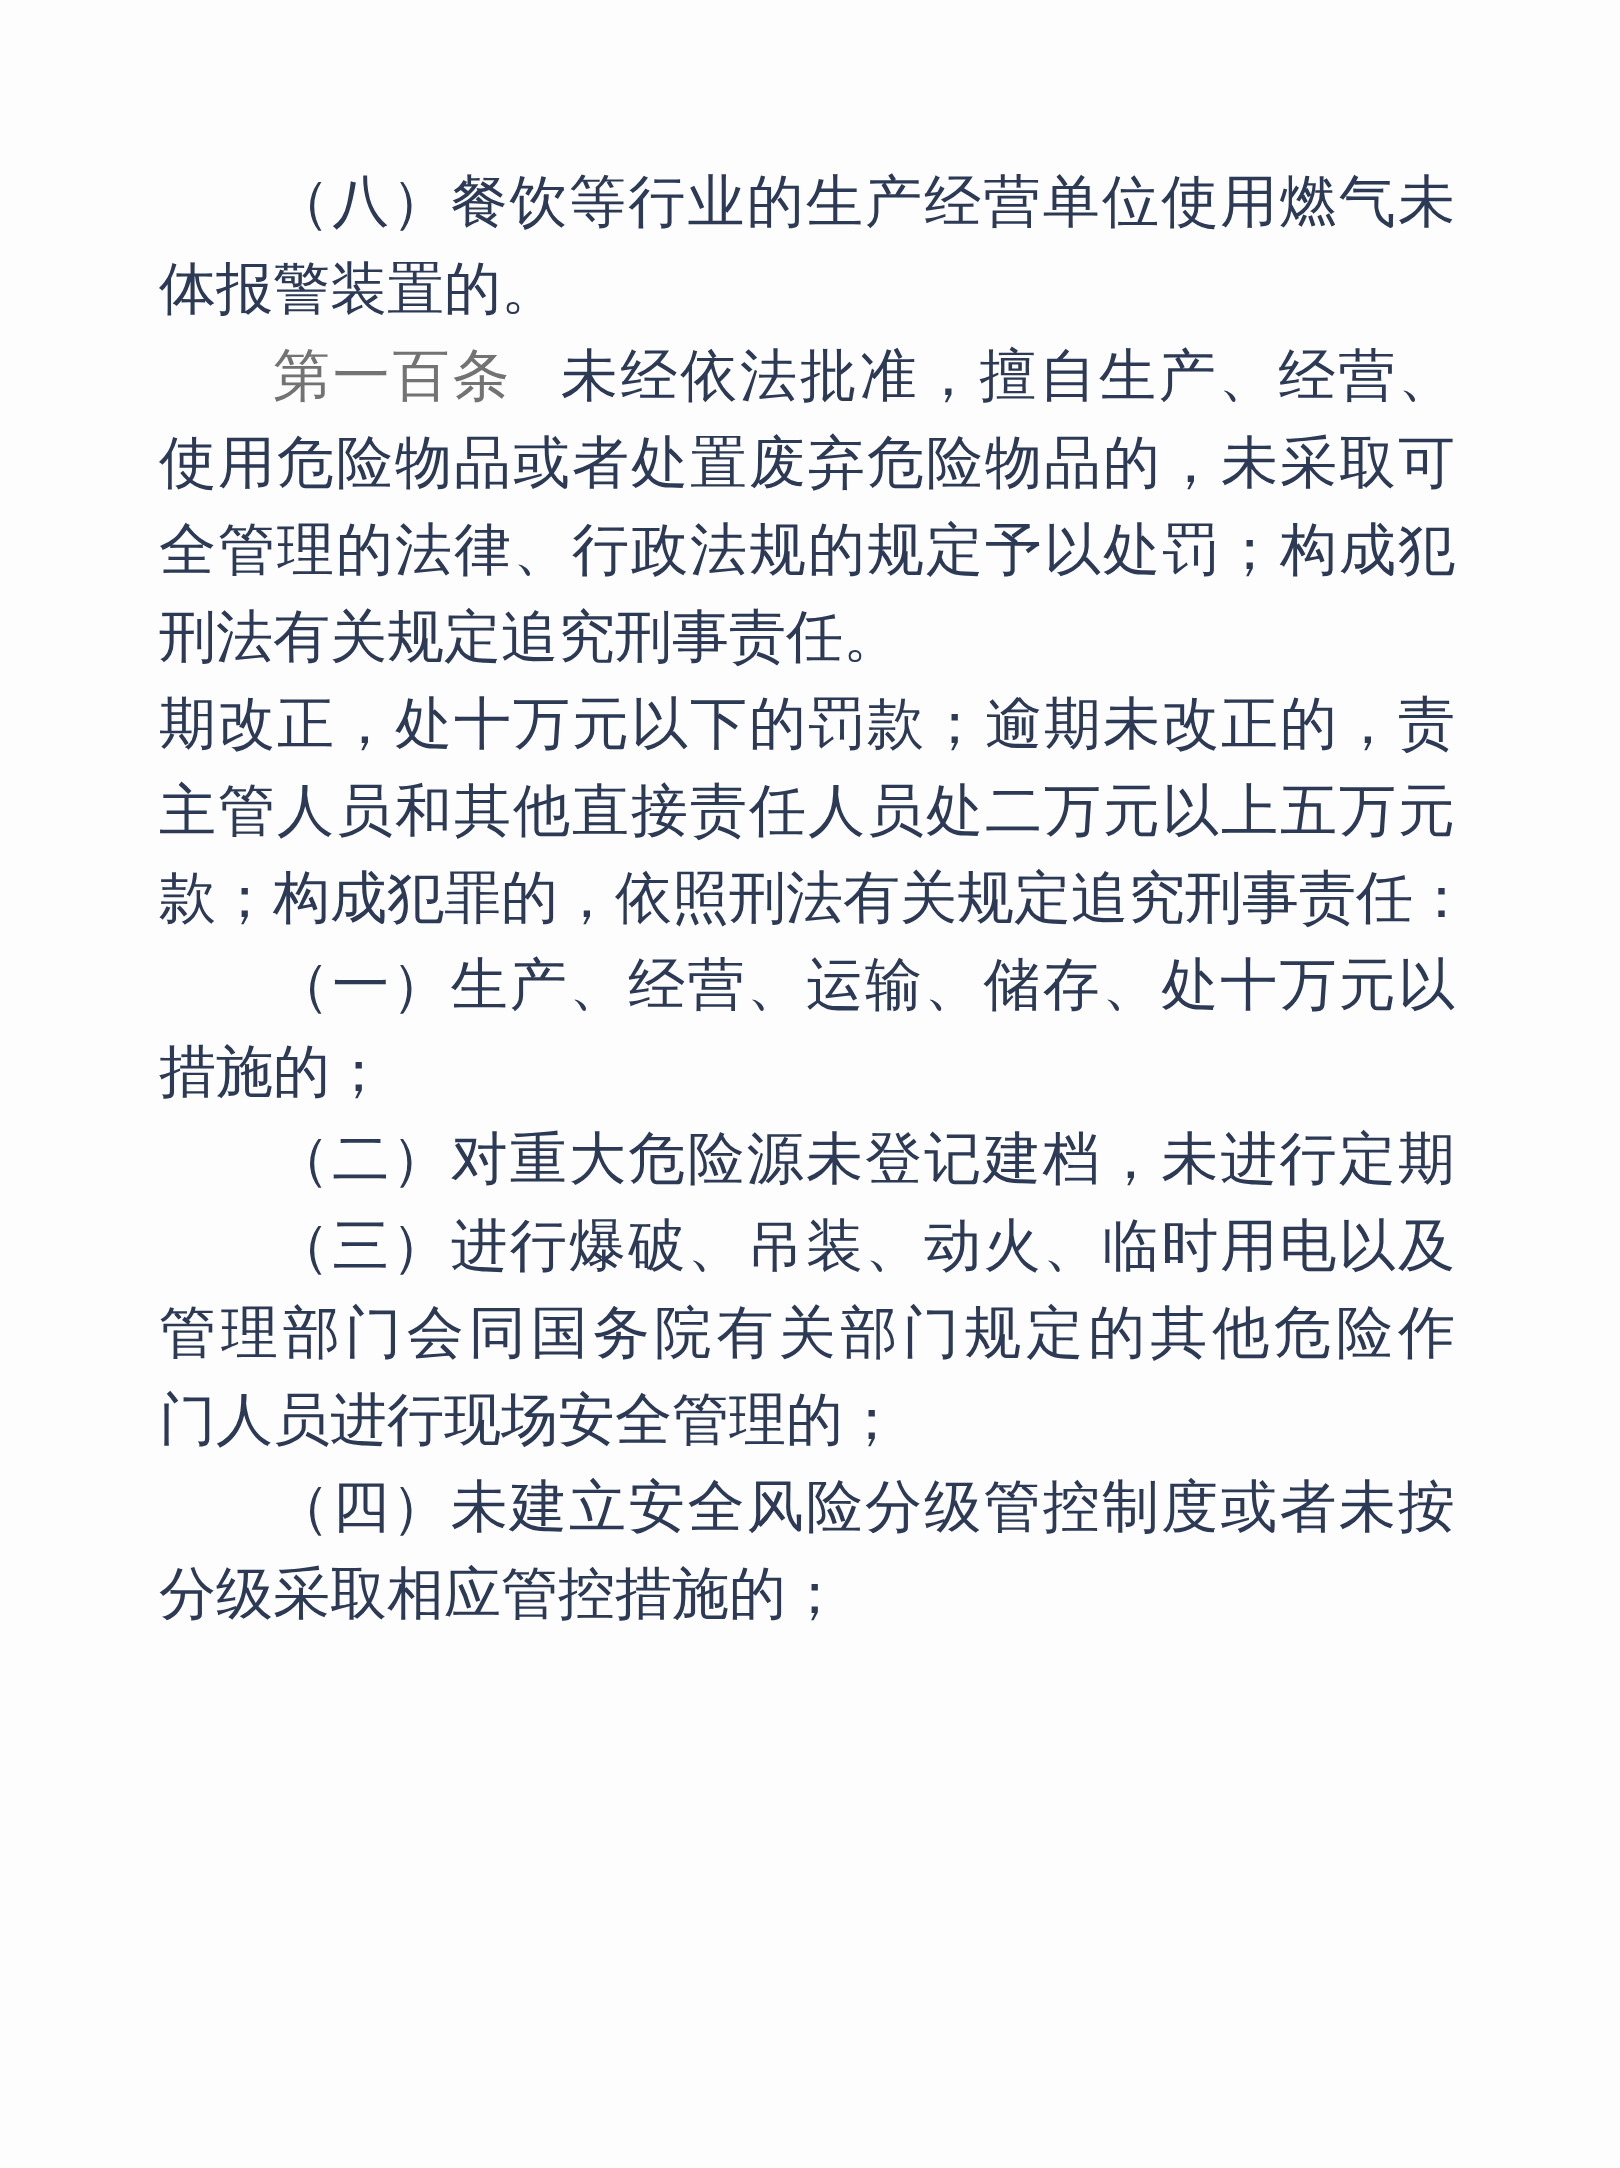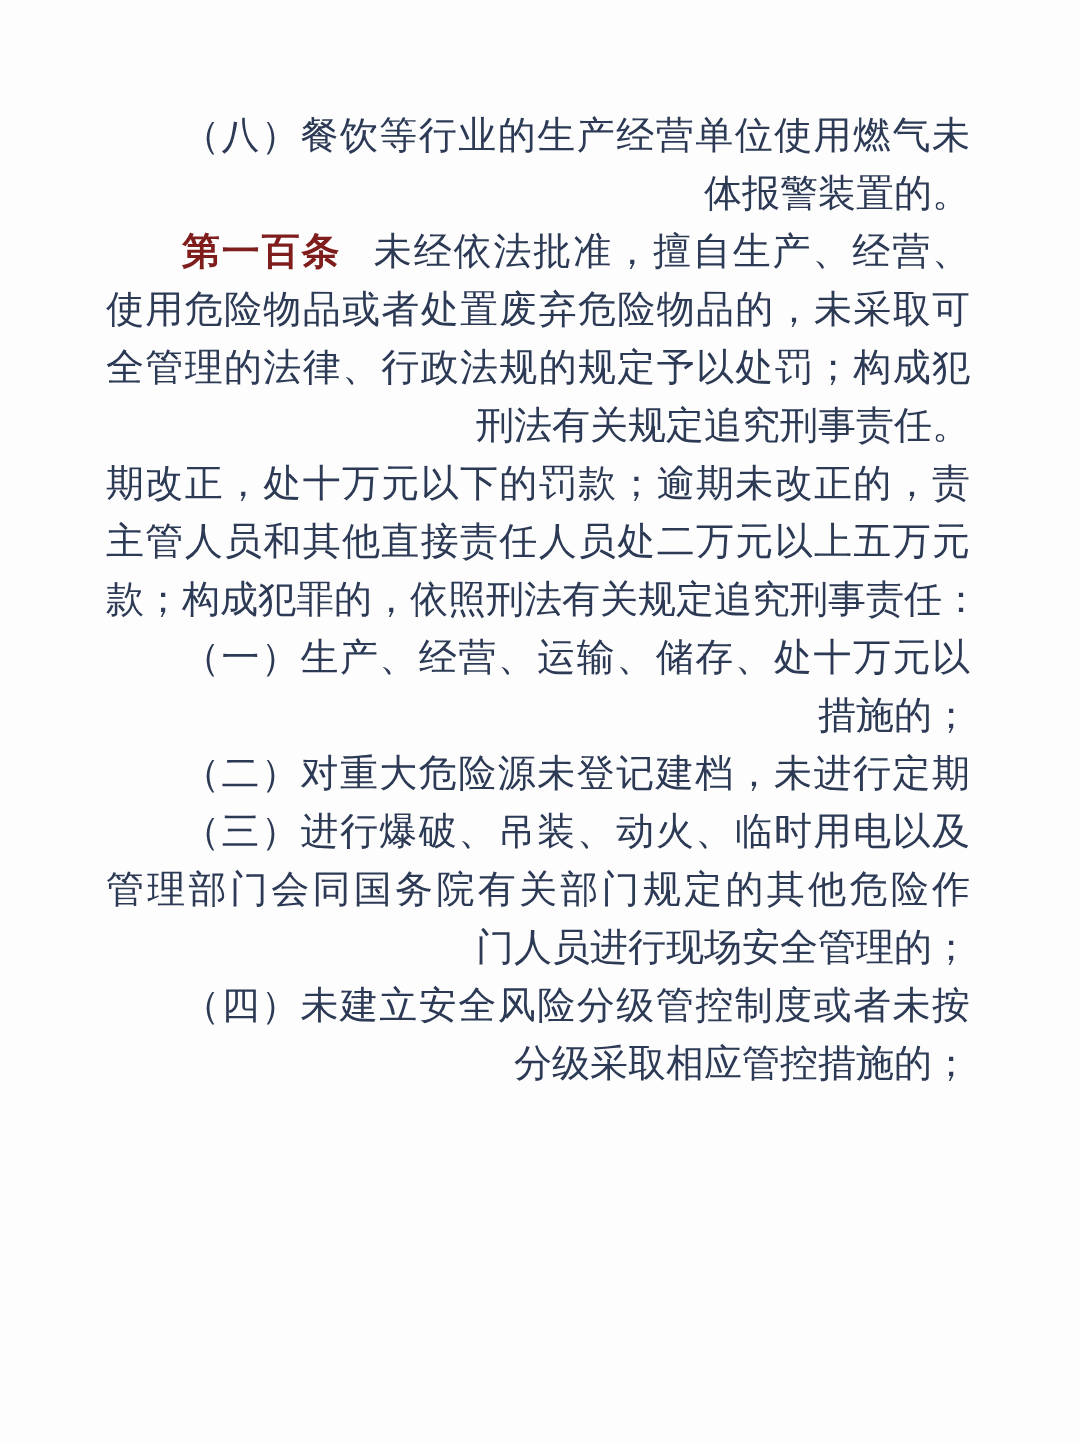--- a/index.html
+++ b/index.html
@@ -22,34 +22,34 @@
     width: 864px;
     color: #2d3a55;
     font-size: 38px;
     line-height: 58px;
   }
   .line {
     width: 864px;
     height: 58px;
     overflow: hidden;
     white-space: nowrap;
-    text-align: right;
+    text-align: left;
   }
   .line.fill {
     white-space: normal;
     text-align: justify;
     text-align-last: justify;
   }
   .line.indent {
     text-indent: 2em;
   }
   .term {
     font-family: "Liberation Sans", "DejaVu Sans", sans-serif;
-    font-weight: 700;
-    color: #7f1d1d;
+    font-weight: 400;
+    color: #737373;
     margin-right: 0.85em;
   }
 </style>
 </head>
 <body>
 
 <div class="page">
   <div class="doc">
 
     <div class="line indent fill"><span>（八）餐饮等行业的生产经营单位使用燃气未安装可燃气</span></div>

